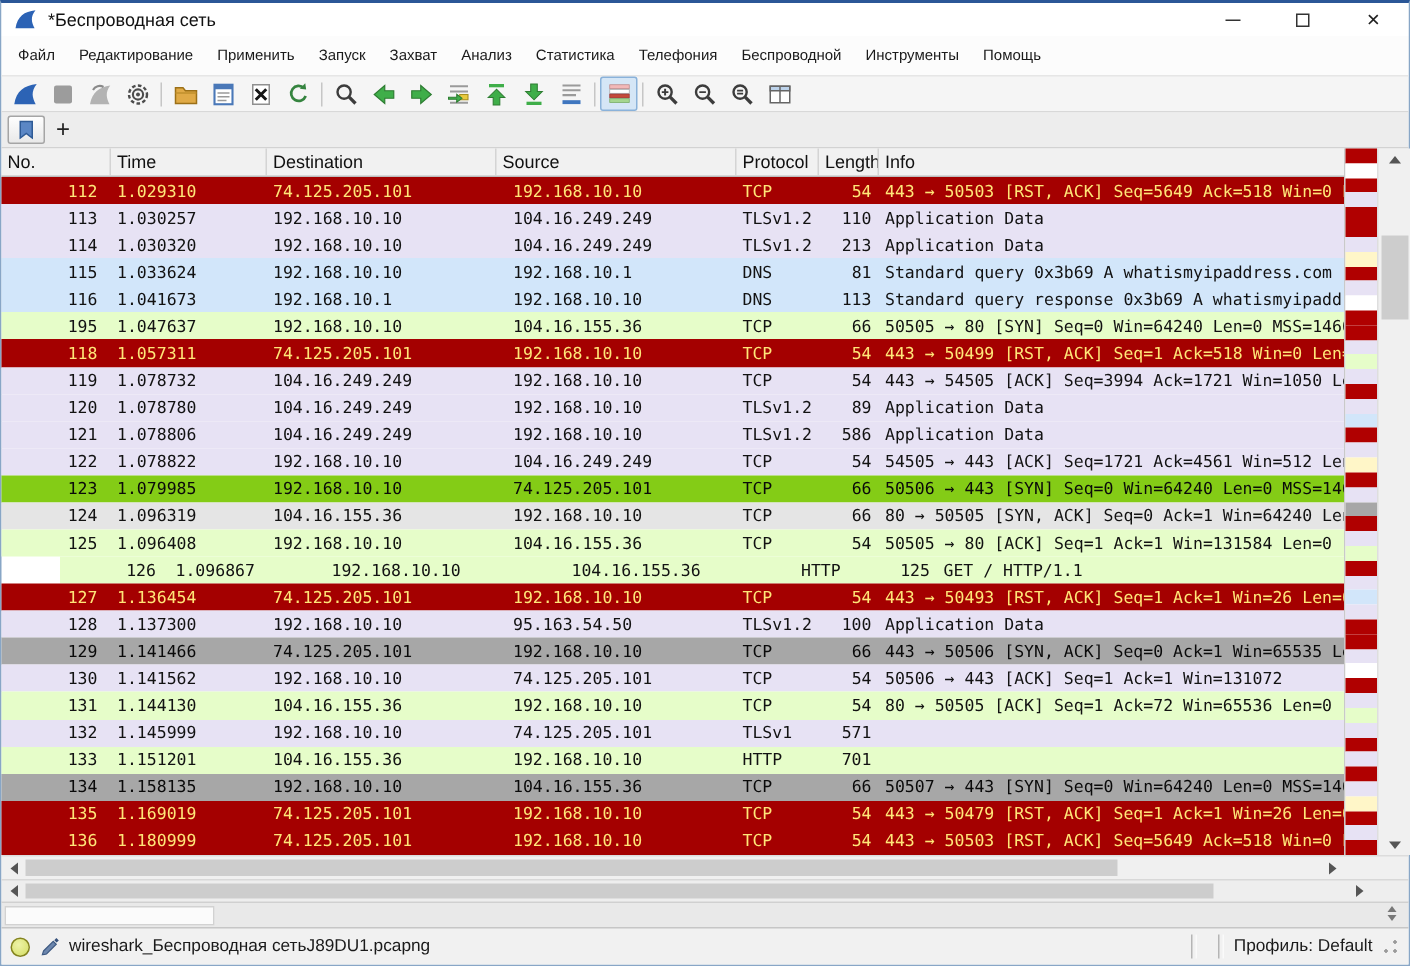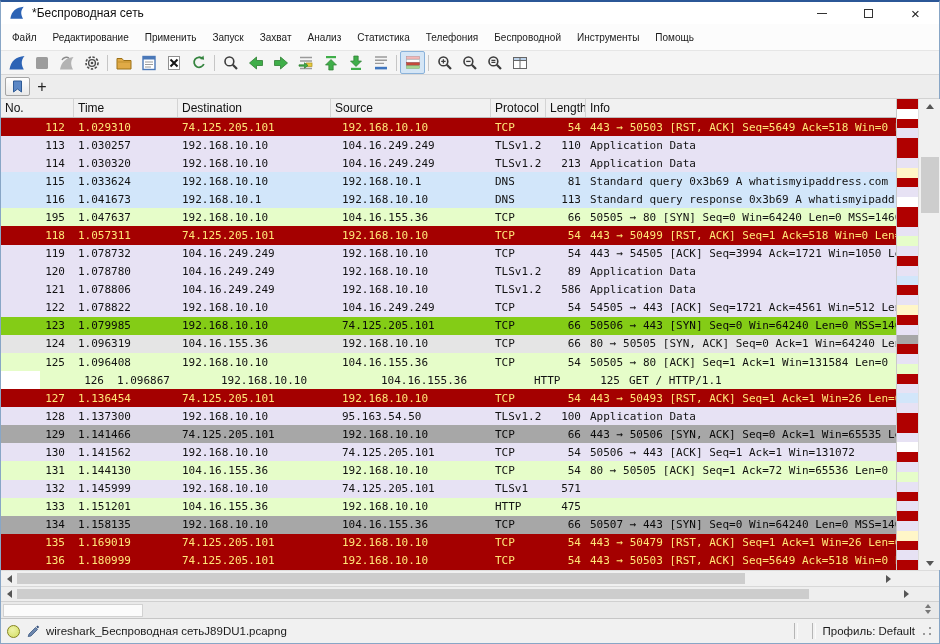--- a/index.html
+++ b/index.html
@@ -502,21 +502,21 @@
             <span class="cell c-dst">74.125.205.101</span>
             <span class="cell c-proto">TLSv1</span>
             <span class="cell c-len">571</span>
           </div>
           <div class="prow" style="background: rgb(230, 253, 201); color: rgb(18, 18, 18);">
             <span class="cell c-no">133</span>
             <span class="cell c-time">1.151201</span>
             <span class="cell c-src">104.16.155.36</span>
             <span class="cell c-dst">192.168.10.10</span>
             <span class="cell c-proto">HTTP</span>
-            <span class="cell c-len">475</span>
+            <span class="cell c-len">701</span>
           </div>
           <div class="prow" style="background: rgb(167, 167, 167); color: rgb(10, 10, 10);">
             <span class="cell c-no">134</span>
             <span class="cell c-time">1.158135</span>
             <span class="cell c-src">192.168.10.10</span>
             <span class="cell c-dst">104.16.155.36</span>
             <span class="cell c-proto">TCP</span>
             <span class="cell c-len">66</span>
             <span class="cell c-info">50507 → 443 [SYN] Seq=0 Win=64240 Len=0 MSS=1460</span>
           </div>

